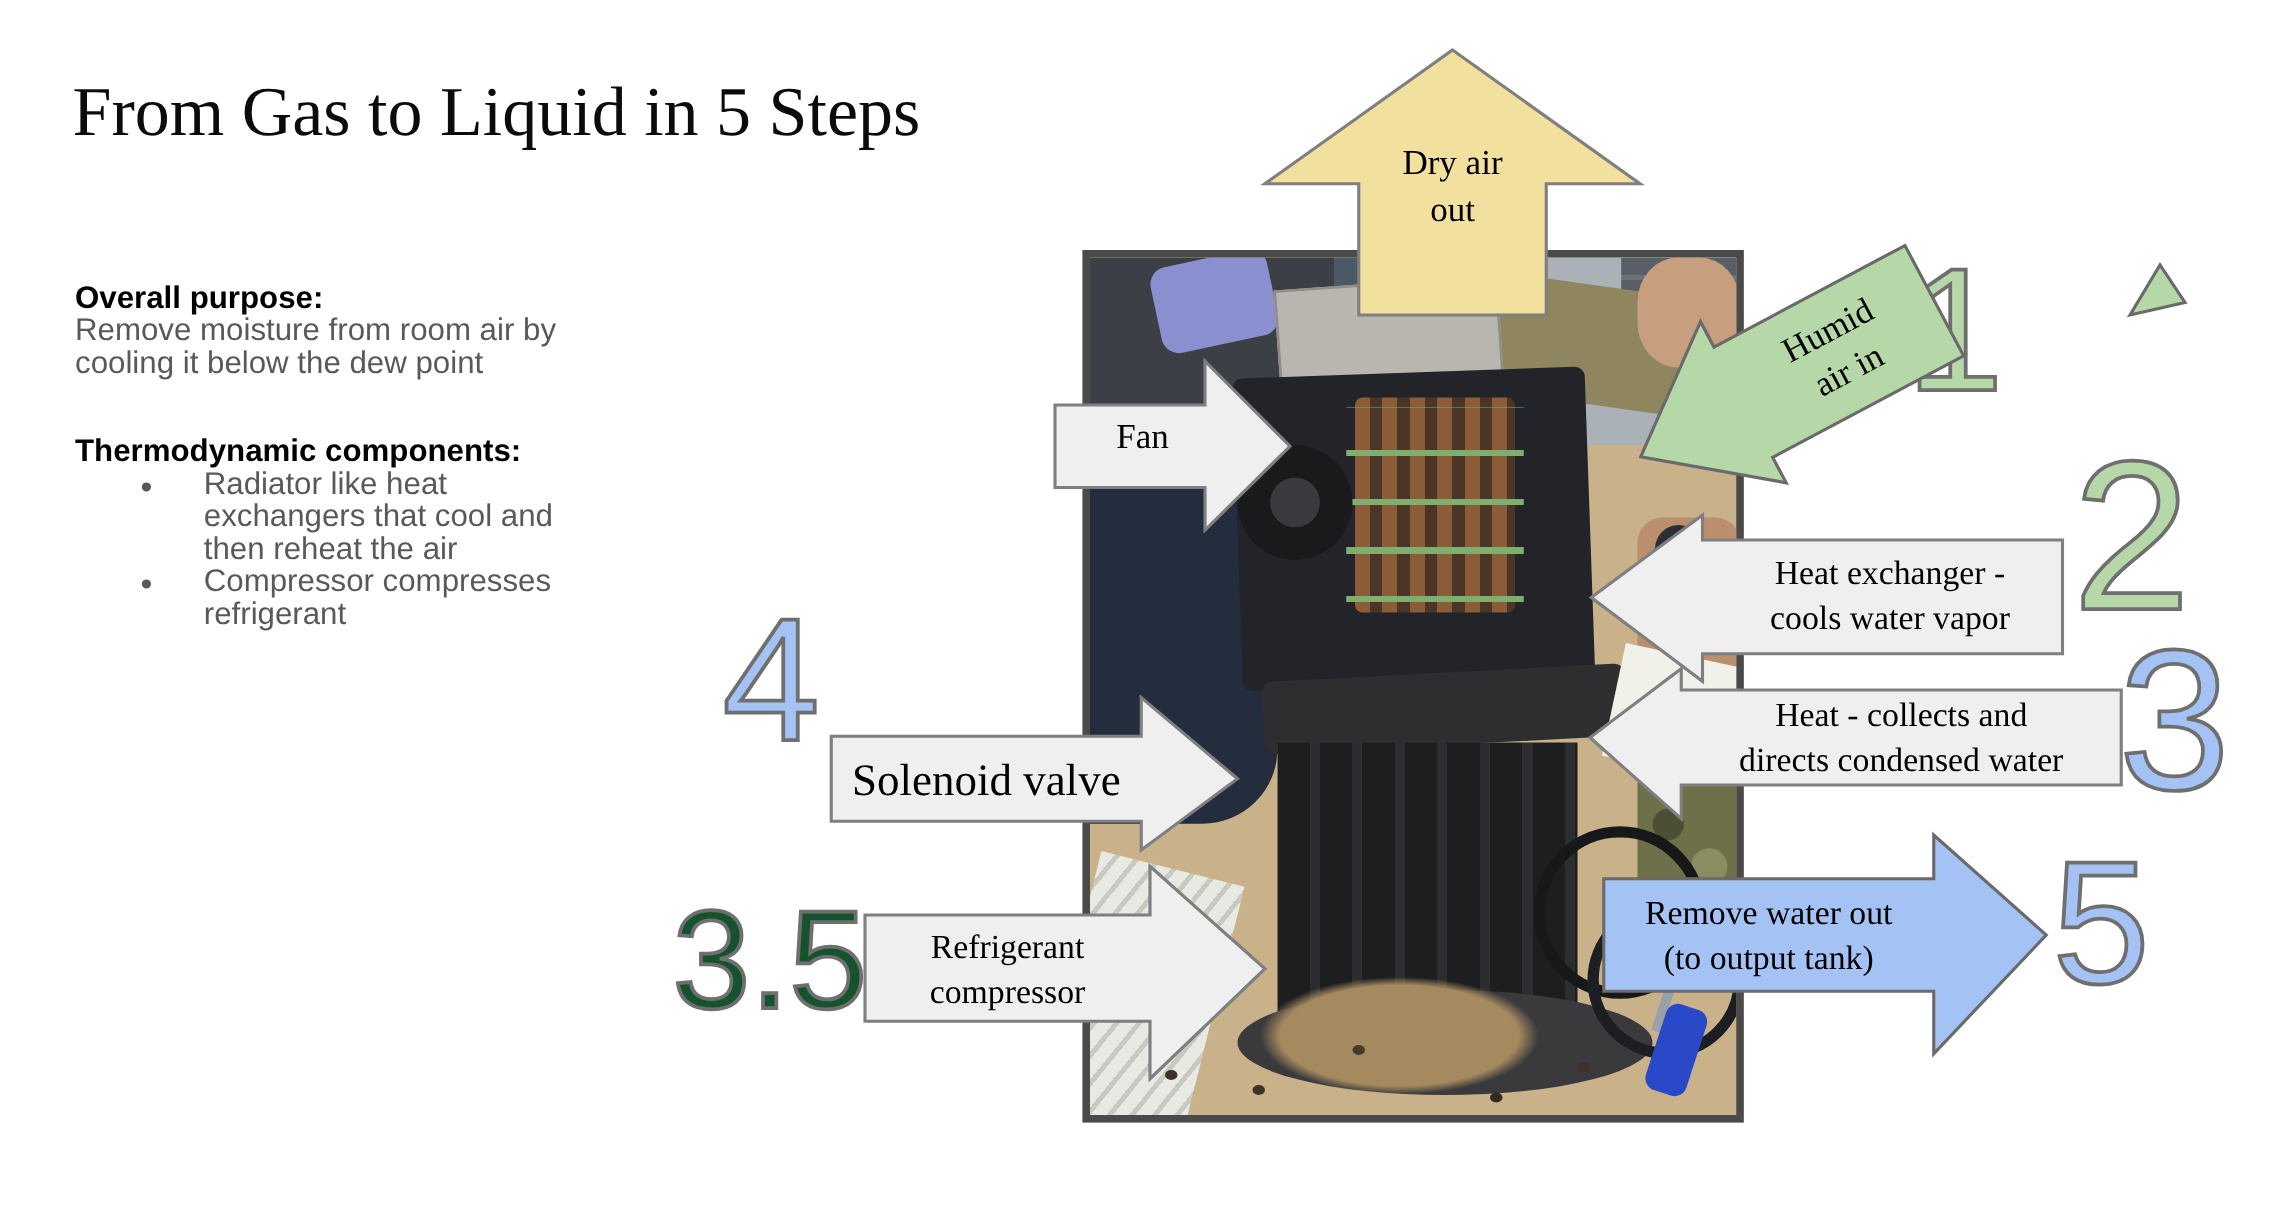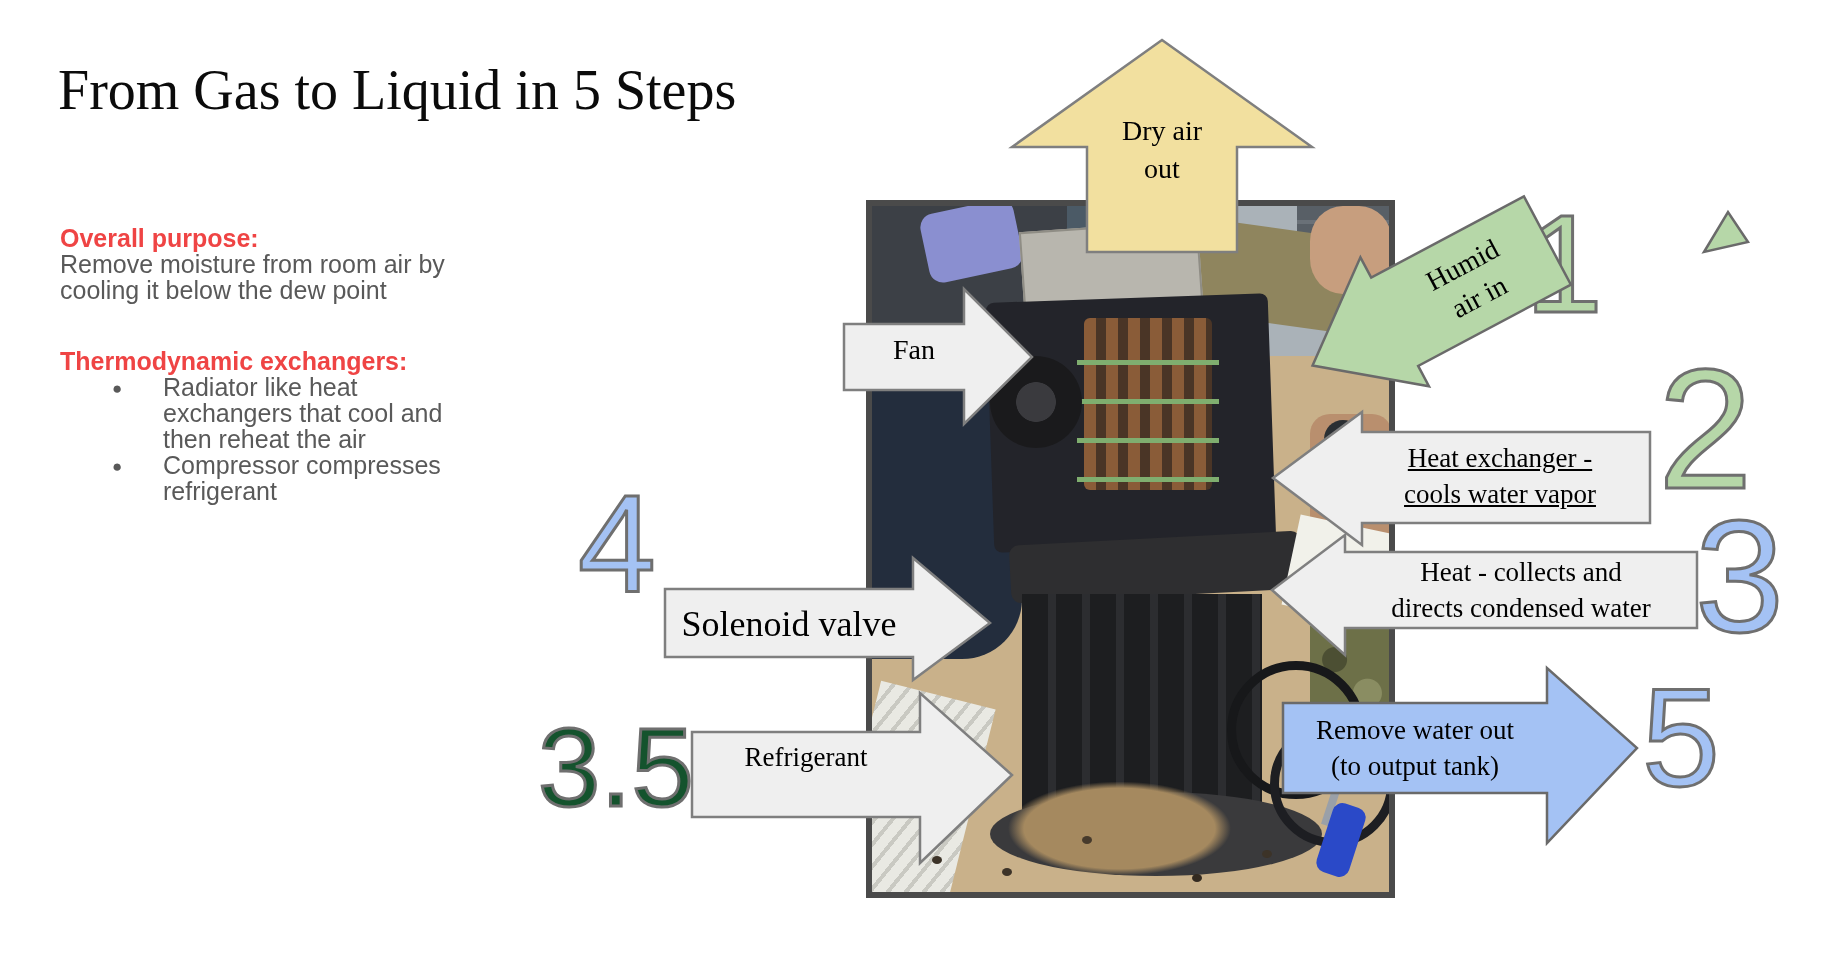--- a/index.html
+++ b/index.html
@@ -4,21 +4,21 @@
 <style>
   html,body{margin:0;padding:0;background:#ffffff;}
   body{width:1832px;height:965px;position:relative;overflow:hidden;
        font-family:"Liberation Sans",sans-serif;}
   .abs{position:absolute;}
 
   
   .title{left:58px;top:58px;font-family:"Liberation Serif",serif;
          font-size:56px;color:#0b0b0b;letter-spacing:0px;white-space:nowrap;}
   .panel{left:60px;top:225px;width:410px;color:#595959;font-size:25px;line-height:26px;}
-  .panel h3{margin:0;font-size:25px;line-height:26px;font-weight:bold;color:#ef4444;}
+  .panel h3{margin:0;font-size:25px;line-height:26px;font-weight:bold;color:#000000;}
   .panel p{margin:0;width:398px;}
   .panel .sec{margin-top:45px;}
   .bullet{position:relative;padding-left:103px;width:312px;box-sizing:content-box;}
   .bullet::before{content:"●";position:absolute;left:52px;top:2px;font-size:17px;color:#595959;}
 
   
   .photo{left:866px;top:200px;width:517px;height:686px;border:6px solid #4a4a4a;
          background:#c9b18a;overflow:hidden;z-index:1;}
   .photo .abs{position:absolute;}
 
@@ -41,21 +41,21 @@
 </style>
 </head>
 <body>
 
 <div class="abs title">From Gas to Liquid in 5 Steps</div>
 
 <div class="abs panel">
   <h3>Overall purpose:</h3>
   <p>Remove moisture from room air by cooling it below the dew point</p>
   <div class="sec">
-    <h3>Thermodynamic exchangers:</h3>
+    <h3>Thermodynamic components:</h3>
     <div class="bullet">Radiator like heat exchangers that cool and then reheat the air</div>
     <div class="bullet">Compressor compresses refrigerant</div>
   </div>
 </div>
 
 <div class="abs photo" aria-label="Disassembled dehumidifier standing on a plywood workbench">
 
   <div class="abs" style="left:0;top:0;width:517px;height:150px;background:linear-gradient(90deg,#3c4046 0 195px,#4b5a66 195px 310px,#aab2b8 310px 100%);"></div>
   <div class="abs" style="left:425px;top:0;width:92px;height:85px;background:repeating-linear-gradient(180deg,#585f66 0 14px,#6a7178 14px 18px);"></div>
   <div class="abs" style="left:228px;top:0;width:62px;height:42px;background:#c9a287;border-radius:0 0 26px 26px;"></div>
@@ -117,21 +117,21 @@
   <svg width="188" height="135" viewBox="0 0 188 135">
     <polygon class="gray-poly" points="0,35 120,35 120,0 188,68 120,135 120,101 0,101"></polygon>
   </svg>
   <div class="alabel" style="left:0;top:43px;width:140px;font-size:28px;">Fan</div>
 </div>
 
 <div class="abs arrow" style="left:1273px;top:412px;width:377px;height:133px;z-index:3;">
   <svg width="377" height="133" viewBox="0 0 377 133">
     <polygon class="gray-poly" points="377,20 89,20 89,0 0,66 89,133 89,111 377,111"></polygon>
   </svg>
-  <div class="alabel" style="left:83px;top:28px;width:288px;text-decoration:underline;">
+  <div class="alabel" style="left:95px;top:28px;width:288px;">
     <div>Heat exchanger -</div>
     <div>cools water vapor</div>
   </div>
 </div>
 
 <div class="abs arrow" style="left:1272px;top:535px;width:425px;height:120px;z-index:3;">
   <svg width="425" height="120" viewBox="0 0 425 120">
     <polygon class="gray-poly" points="425,17 73,17 73,0 0,55 73,120 73,93 425,93"></polygon>
   </svg>
   <div class="alabel" style="left:73px;top:19px;width:352px;">
@@ -146,20 +146,21 @@
   </svg>
   <div class="alabel" style="left:0;top:48px;width:248px;font-size:36px;">Solenoid valve</div>
 </div>
 
 <div class="abs arrow" style="left:692px;top:693px;width:320px;height:170px;z-index:3;">
   <svg width="320" height="170" viewBox="0 0 320 170">
     <polygon class="gray-poly" points="0,39 228,39 228,0 320,82 228,170 228,124 0,124"></polygon>
   </svg>
   <div class="alabel" style="left:0;top:46px;width:228px;">
     <div>Refrigerant</div>
+    <div>compressor</div>
   </div>
 </div>
 
 <div class="abs arrow" style="left:1283px;top:668px;width:354px;height:175px;z-index:3;">
   <svg width="354" height="175" viewBox="0 0 354 175">
     <polygon class="blue-poly" points="0,35 264,35 264,0 354,80 264,175 264,125 0,125"></polygon>
   </svg>
   <div class="alabel" style="left:0;top:44px;width:264px;">
     <div>Remove water out</div>
     <div>(to output tank)</div>

